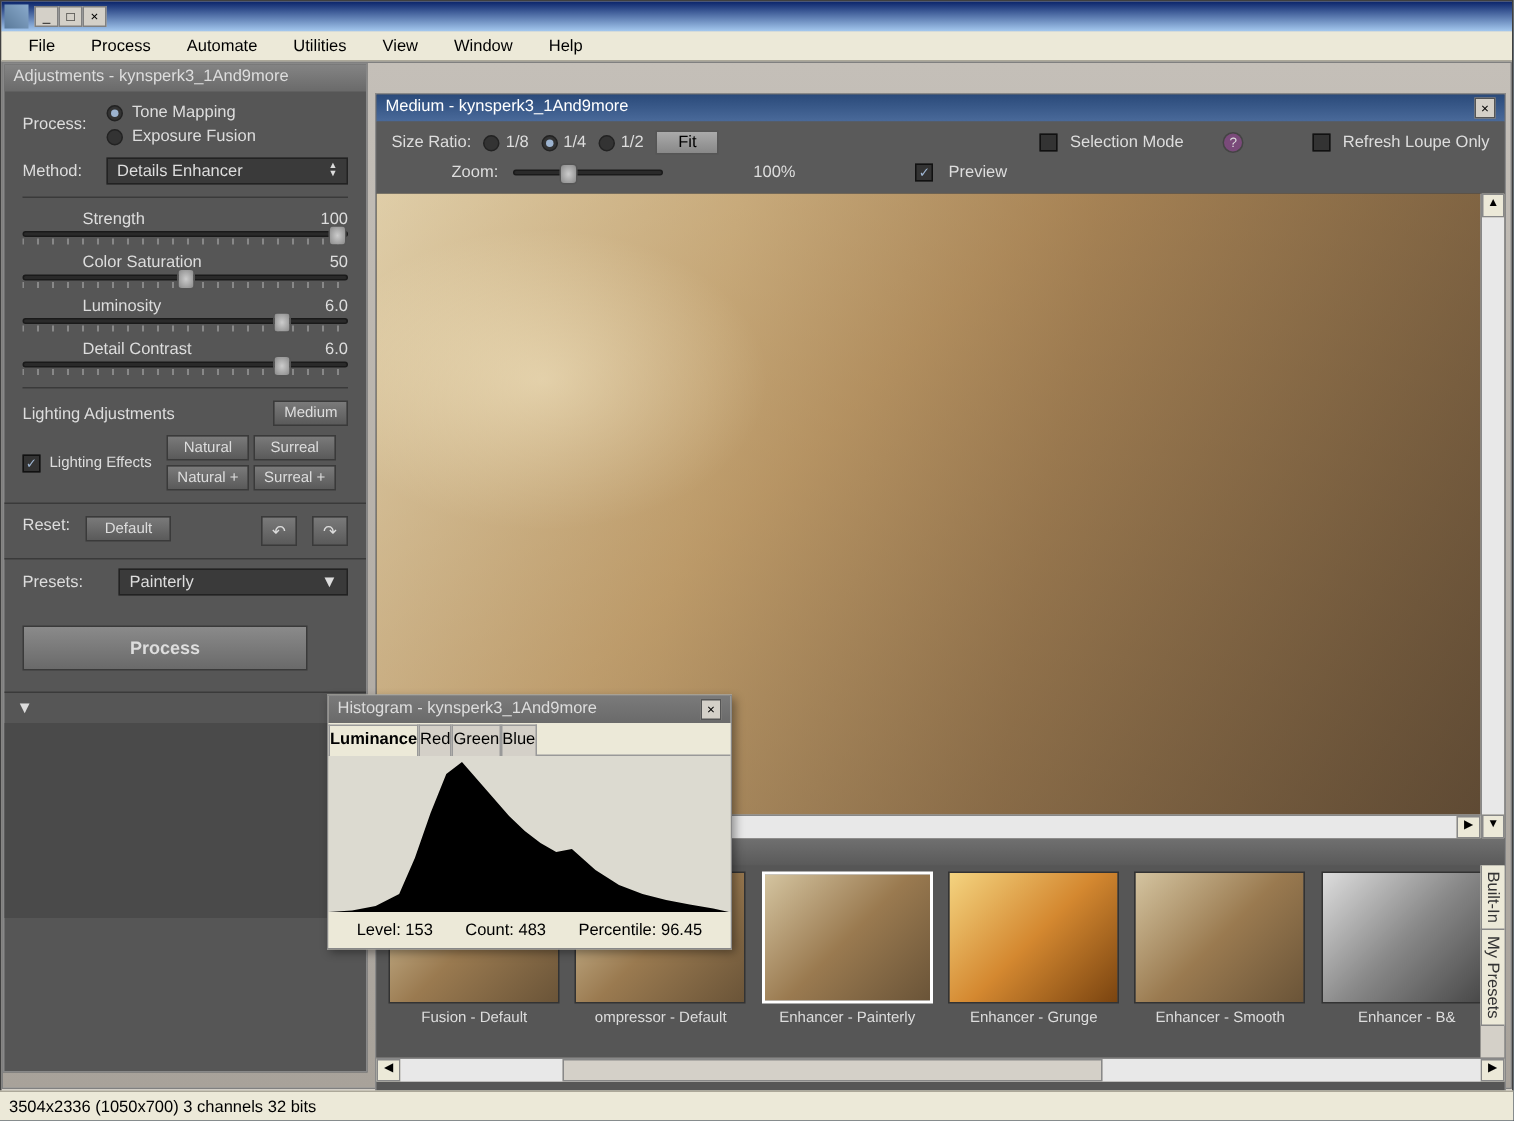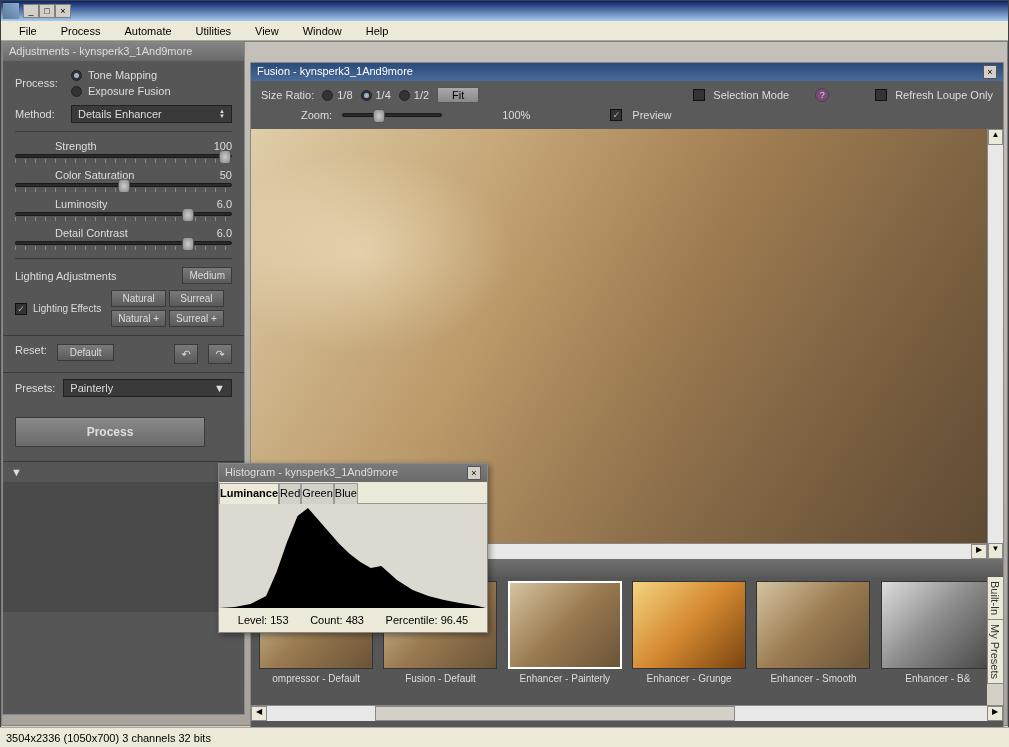--- a/index.html
+++ b/index.html
@@ -41,21 +41,21 @@
 
 .lighting-row { display: flex; justify-content: space-between; align-items: center; margin-bottom: 6px; }
 .small-btn { background: linear-gradient(#7a7a7a,#5a5a5a); border: 1px solid #3a3a3a; color: #ddd; padding: 2px 6px; font-size: 10px; }
 .lighting-grid { display: flex; gap: 10px; }
 .lighting-left { display: flex; align-items: center; gap: 6px; }
 .lighting-btns { display: grid; grid-template-columns: auto auto; gap: 3px; }
 .checkbox-box { width: 12px; height: 12px; background: #333; border: 1px solid #111; display: inline-flex; align-items: center; justify-content: center; color: #9db4d0; font-size: 9px; }
 
 .reset-row { display: flex; align-items: flex-start; gap: 10px; padding: 8px 12px; border-top: 1px solid #3a3a3a; border-bottom: 1px solid #3a3a3a; background: #565656; }
 .icon-btn { width: 24px; height: 20px; background: linear-gradient(#7a7a7a,#5a5a5a); border: 1px solid #3a3a3a; display: flex; align-items: center; justify-content: center; color: #ddd; }
-.presets-row { display: flex; align-items: center; gap: 8px; padding: 6px 12px; }
+.presets-row { display: flex; align-items: center; gap: 24px; padding: 6px 12px; }
 .presets-select { flex: 1; background: #3a3a3a; border: 1px solid #222; color: #ddd; padding: 2px 6px; display: flex; justify-content: space-between; }
 .process-btn { margin: 14px 12px; width: 190px; height: 30px; background: linear-gradient(#8a8a8a,#6a6a6a); border: 1px solid #3a3a3a; color: #ddd; font-weight: bold; font-size: 12px; }
 
 .disclosure { padding: 4px 8px; color: #ddd; border-top: 1px solid #3a3a3a; }
 
 
 .preview-window { position: absolute; left: 248px; top: 20px; width: 754px; height: 666px; background: #565656; border: 1px solid #888; }
 .preview-titlebar { height: 18px; background: linear-gradient(#2a4a7a,#4a6a9a); color: #fff; padding: 2px 6px; display: flex; justify-content: space-between; }
 .preview-close { width: 14px; height: 14px; background: #d4d0c8; border: 1px solid #555; font-size: 9px; display: flex; align-items: center; justify-content: center; color: #000; }
 .preview-toolbar { height: 48px; background: #5a5a5a; padding: 6px 10px; color: #ddd; }
@@ -239,21 +239,21 @@
       </div>
 
       <button class="process-btn">Process</button>
 
       <div class="disclosure">▼</div>
       <div style="height:130px; background:#4a4a4a; margin:0;"></div>
     </div>
 
     <div class="preview-window">
       <div class="preview-titlebar">
-        <span>Fusion - kynsperk3_1And9more</span>
+        <span>Medium - kynsperk3_1And9more</span>
         <div class="preview-close">×</div>
       </div>
       <div class="preview-toolbar">
         <div class="pt-row1">
           <span>Size Ratio:</span>
           <div class="pt-radio">
               <span class="radio-dot"></span>
               <span>1/8</span>
             </div>
           <div class="pt-radio">
@@ -297,25 +297,25 @@
         <div class="scroll-h">
           <div class="sb-btn">◀</div>
           <div class="sb-track"></div>
           <div class="sb-btn">▶</div>
         </div>
       </div>
       <div class="presets-titlebar">more</div>
       <div class="preset-strip">
         <div class="preset-item">
             <div class="preset-thumb"></div>
+            <div class="preset-label">Fusion - Default</div>
+          </div>
+        <div class="preset-item">
+            <div class="preset-thumb"></div>
             <div class="preset-label">ompressor - Default</div>
-          </div>
-        <div class="preset-item">
-            <div class="preset-thumb"></div>
-            <div class="preset-label">Fusion - Default</div>
           </div>
         <div class="preset-item selected">
             <div class="preset-thumb"></div>
             <div class="preset-label">Enhancer - Painterly</div>
           </div>
         <div class="preset-item">
             <div class="preset-thumb" style="background:linear-gradient(135deg,#f4d480,#d48830,#7a4410);"></div>
             <div class="preset-label">Enhancer - Grunge</div>
           </div>
         <div class="preset-item">

